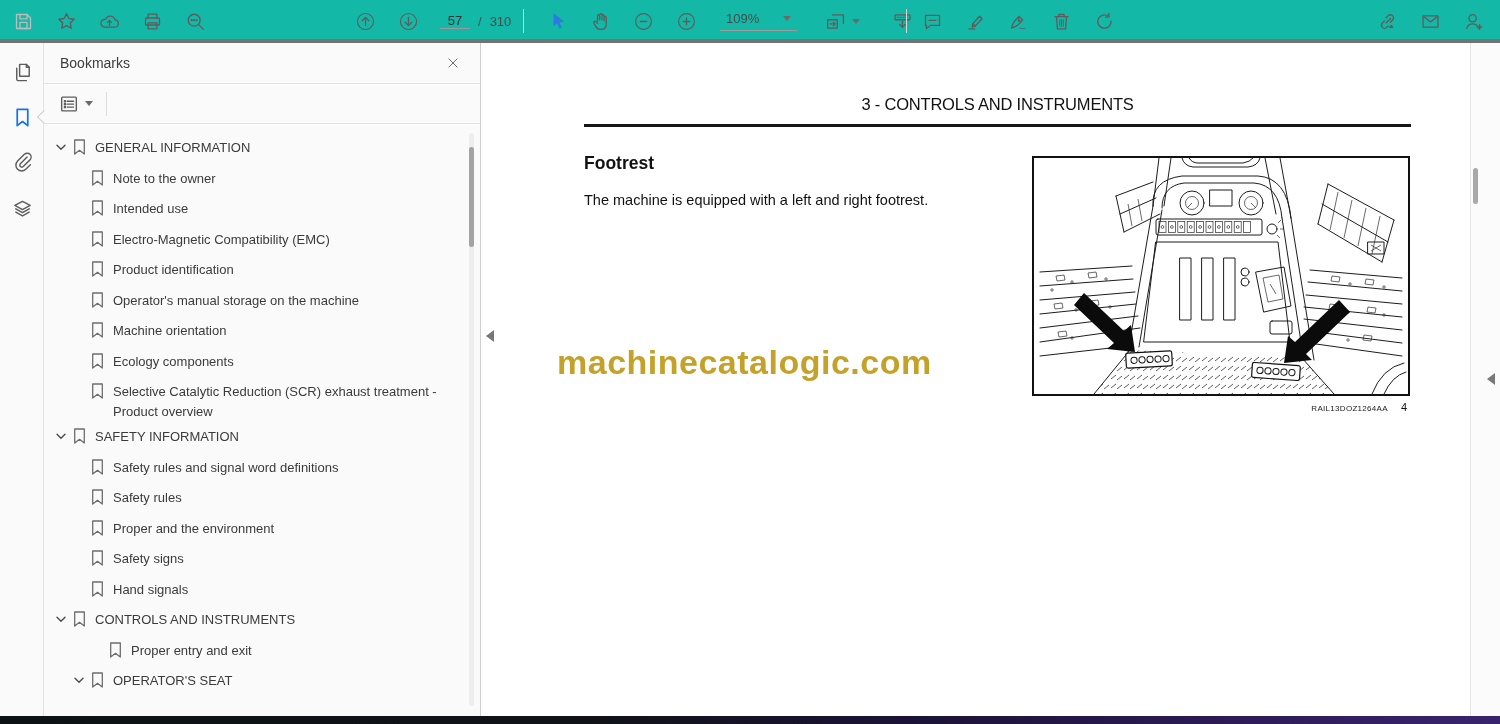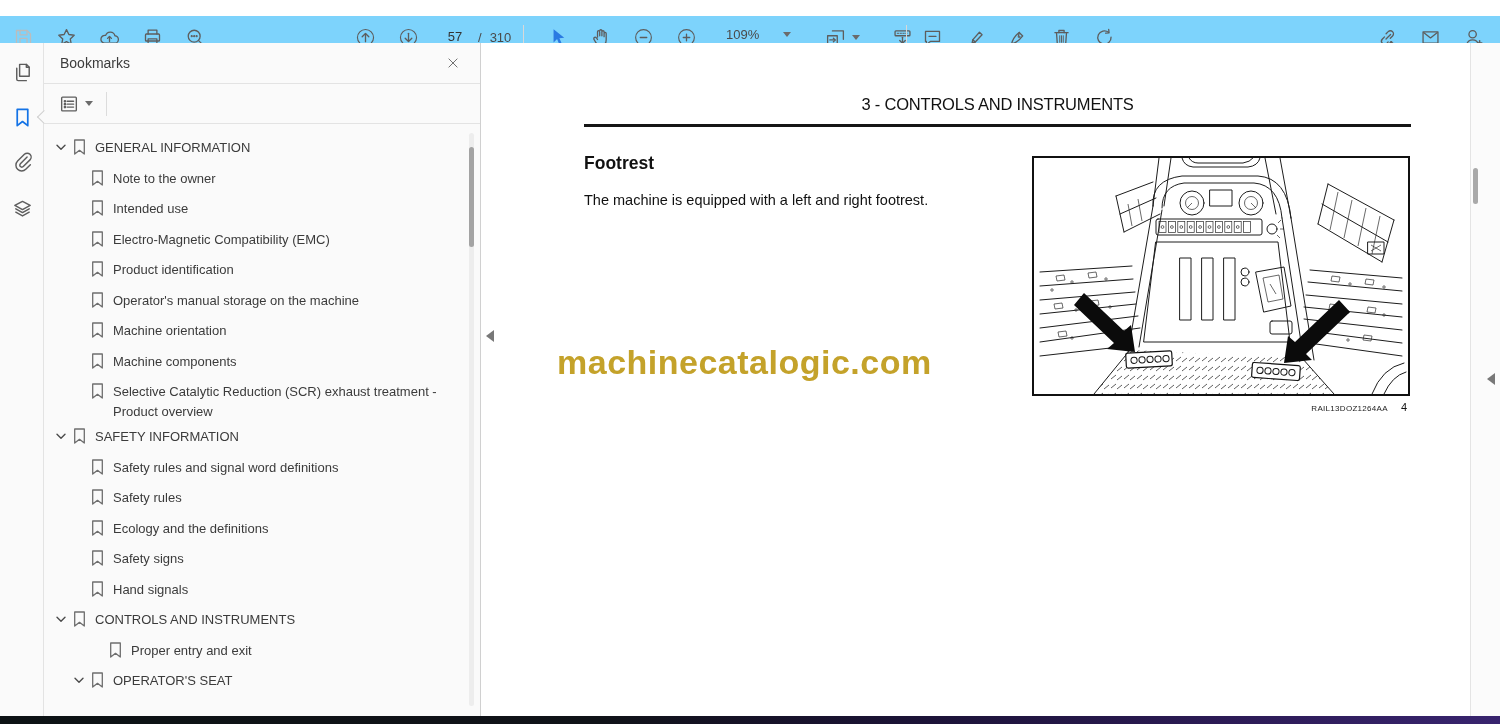--- a/index.html
+++ b/index.html
@@ -1,22 +1,22 @@
 <!DOCTYPE html>
 <html><head>
 <meta charset="utf-8">
 <style>
   * { margin:0; padding:0; box-sizing:border-box; }
   html,body { width:1500px; height:724px; overflow:hidden; background:#fff;
               font-family:"Liberation Sans", sans-serif; }
   #app { position:relative; width:1500px; height:724px; background:#fff; }
 
   
-  #toolbar { position:absolute; left:0; top:16px; width:1500px; height:43px;
-             background:#7dd3fc; border-bottom:1px solid #737373; }
+  #toolbar { position:absolute; left:0; top:0; width:1500px; height:43px;
+             background:#14b8a6; border-bottom:4px solid #737373; }
   .tgroup { position:absolute; top:0; height:42px; display:flex; align-items:center; gap:9px; }
   .tbtn { width:34px; height:34px; display:flex; align-items:center; justify-content:center;
           border-radius:3px; cursor:pointer; flex:0 0 auto; }
   .tbtn svg { width:21px; height:21px; }
   svg.ic { fill:none; stroke:#5d5d5d; stroke-width:1.5; stroke-linecap:round; stroke-linejoin:round; }
   svg.ic.dim { stroke:#bcbcbc; }
   .tdivider { position:absolute; top:9px; width:1px; height:24px; background:#d8d8d8; }
   .pagebox { display:flex; align-items:center; gap:8px; font-size:13px; color:#4a4a4a; }
   #page-input { width:30px; border:none; border-bottom:1px solid #9a9a9a; background:transparent;
                 text-align:center; font-size:13px; color:#333; font-family:inherit; }
@@ -406,21 +406,21 @@
             </span>
             <span class="bm-label">Machine orientation</span>
           </div>
           <div class="bm-row lvl1">
             <span class="bm-chev"></span>
             <span class="bm-ribbon">
               <svg viewBox="0 0 13 16" fill="none" stroke="#6e6e6e" stroke-width="1.3" stroke-linejoin="round">
                 <path d="M1.7 1h9.6v14l-4.8-3.7L1.7 15z"></path>
               </svg>
             </span>
-            <span class="bm-label">Machine components</span>
+            <span class="bm-label">Ecology components</span>
           </div>
           <div class="bm-row lvl1">
             <span class="bm-chev"></span>
             <span class="bm-ribbon">
               <svg viewBox="0 0 13 16" fill="none" stroke="#6e6e6e" stroke-width="1.3" stroke-linejoin="round">
                 <path d="M1.7 1h9.6v14l-4.8-3.7L1.7 15z"></path>
               </svg>
             </span>
             <span class="bm-label">Selective Catalytic Reduction (SCR) exhaust treatment - Product overview</span>
           </div>
@@ -455,21 +455,21 @@
             </span>
             <span class="bm-label">Safety rules</span>
           </div>
           <div class="bm-row lvl1">
             <span class="bm-chev"></span>
             <span class="bm-ribbon">
               <svg viewBox="0 0 13 16" fill="none" stroke="#6e6e6e" stroke-width="1.3" stroke-linejoin="round">
                 <path d="M1.7 1h9.6v14l-4.8-3.7L1.7 15z"></path>
               </svg>
             </span>
-            <span class="bm-label">Ecology and the definitions</span>
+            <span class="bm-label">Proper and the environment</span>
           </div>
           <div class="bm-row lvl1">
             <span class="bm-chev"></span>
             <span class="bm-ribbon">
               <svg viewBox="0 0 13 16" fill="none" stroke="#6e6e6e" stroke-width="1.3" stroke-linejoin="round">
                 <path d="M1.7 1h9.6v14l-4.8-3.7L1.7 15z"></path>
               </svg>
             </span>
             <span class="bm-label">Safety signs</span>
           </div>

